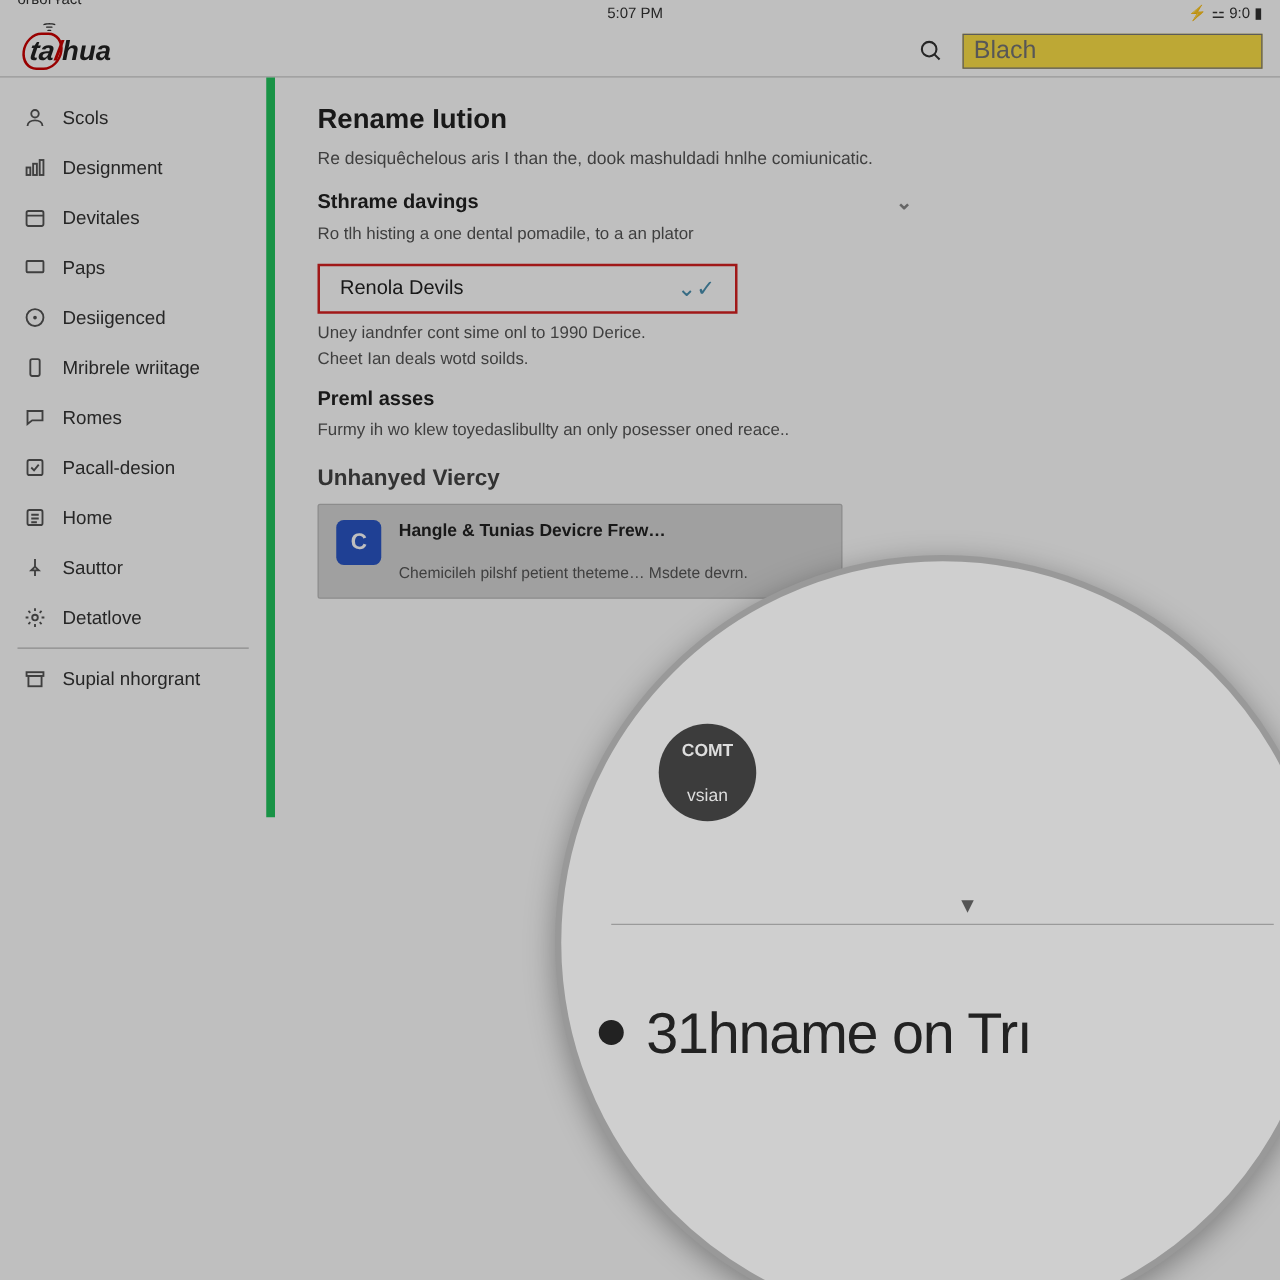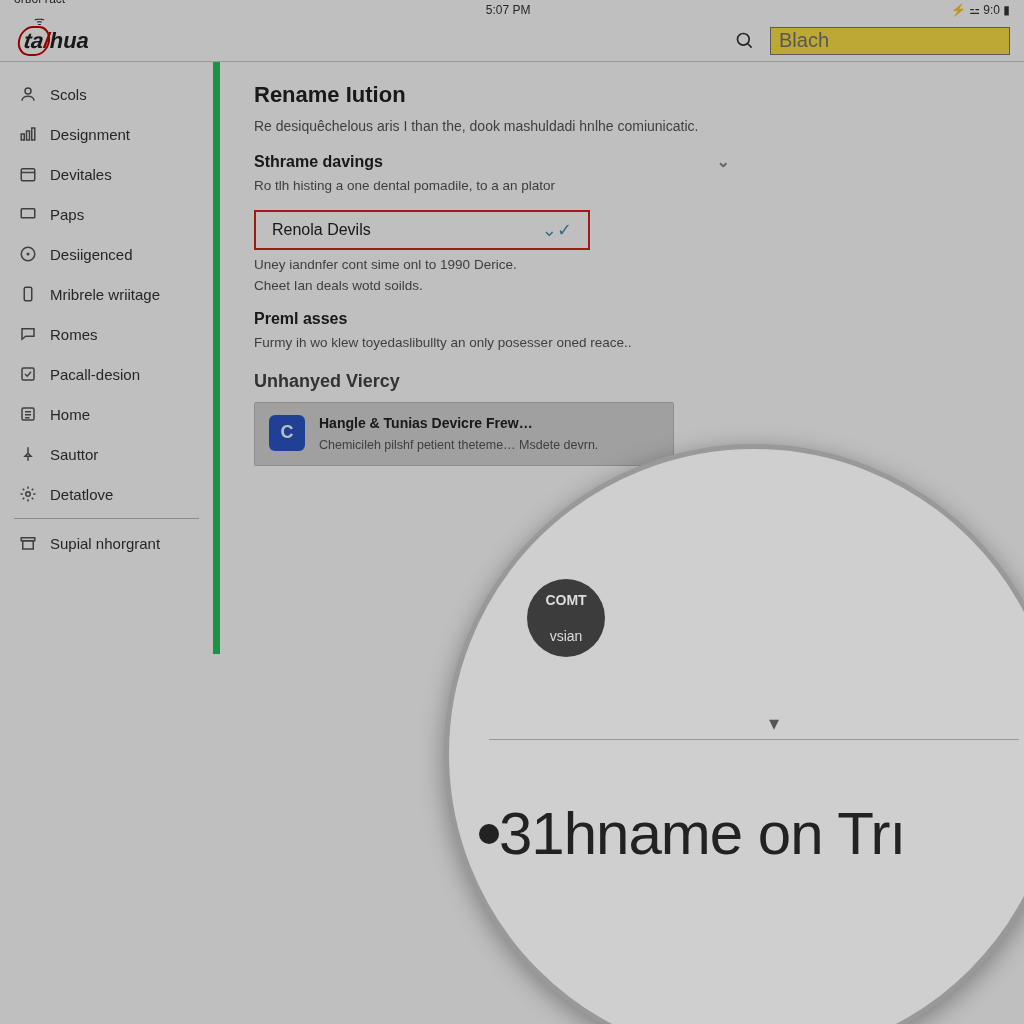--- a/index.html
+++ b/index.html
@@ -24,30 +24,30 @@
   .sect { margin-bottom: 14px; }
   .sect-h { font-size: 16px; font-weight: 600; color:#222; display:flex; align-items:center; }
   .sect-h .chev { margin-left:auto; margin-right:260px; color:#888; }
   .sect-sub { font-size: 13.5px; color: #555; margin-top: 6px; line-height:1.4; }
   .highlight-row { border: 2.5px solid #d62020; padding: 7px 16px; display: flex; align-items: center; width: 336px; }
   .highlight-row .chev2 { margin-left:auto; color:#4a90b0; font-size:18px; }
   .section-title2 { font-size: 18px; font-weight: 700; color:#444; margin-top: 18px; margin-bottom: 10px; }
   .card { display:flex; gap:14px; border:1px solid #bbb; border-radius:2px; padding:12px 14px; width:420px; background:#d6d6d6; }
   .card .thumb { width:36px; height:36px; background:#2a56c6; border-radius:6px; color:#fff; display:flex; align-items:center; justify-content:center; font-size:18px; font-weight:600; }
   .card .ct { font-size: 14px; font-weight: 700; color:#222; }
-  .card .cd { font-size: 12.5px; color:#555; margin-top:6px; line-height:1.35; }
+  .card .cd { font-size: 12.5px; color:#555; margin-top:18px; line-height:1.35; }
   .bottom-blank { position:absolute; left:0; right:0; bottom:0; height:370px; background:#fff; z-index:40; }
   
   .magnifier { position:absolute; right:-40px; bottom:-40px; width:620px; height:620px; border-radius:50%; border:5px solid #999; box-shadow:0 6px 24px rgba(0,0,0,.35); overflow:hidden; background:#cfcfcf; z-index:60; }
   .mag-inner { position:relative; width:100%; height:100%; }
   .mag-badge { position:absolute; top:130px; left:78px; width:78px; height:78px; border-radius:50%; background:#3c3c3c; color:#ddd; display:flex; flex-direction:column; align-items:center; justify-content:center; font-size:14px;gap:20px; }
   .mag-badge .l1{font-weight:700;}
   .mag-line { position:absolute; top:290px; left:40px; right:40px; height:1px; background:#9a9a9a; }
   .mag-drop { position:absolute; top:262px; left:320px; font-size:20px; color:#555; }
-  .mag-text { position:absolute; top:350px; left:30px; font-size:60px; color:#222; letter-spacing:-1px; white-space:nowrap; display:flex; align-items:center; }
+  .mag-text { position:absolute; top:350px; left:30px; font-size:46px; color:#222; letter-spacing:-1px; white-space:nowrap; display:flex; align-items:center; gap:18px;}
   .mag-dot { width:20px; height:20px; border-radius:50%; background:#222; display:inline-block; }
   svg { display:block; }
 </style>
 </head>
 <body>
 
 <div class="statusbar">
   <div class="left">
       <span>oгвoı ғact</span>
       <span>ᯤ</span>

